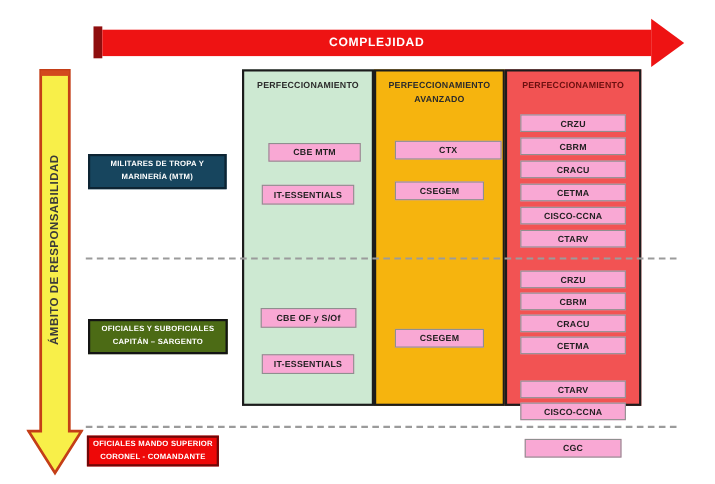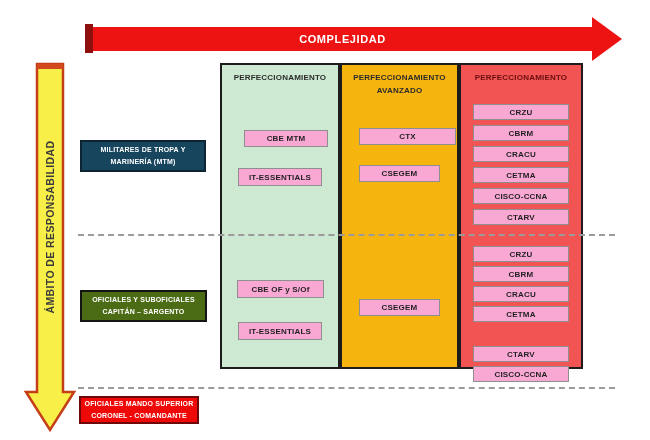--- a/index.html
+++ b/index.html
@@ -167,14 +167,15 @@
   <div class="course-box" style="left:473px; top:188px; width:96px; height:16px;">CISCO-CCNA</div>
   <div class="course-box" style="left:473px; top:209px; width:96px; height:16px;">CTARV</div>
 
   <div class="course-box" style="left:473px; top:246px; width:96px; height:16px;">CRZU</div>
   <div class="course-box" style="left:473px; top:266px; width:96px; height:16px;">CBRM</div>
   <div class="course-box" style="left:473px; top:286px; width:96px; height:16px;">CRACU</div>
   <div class="course-box" style="left:473px; top:306px; width:96px; height:16px;">CETMA</div>
   <div class="course-box" style="left:473px; top:346px; width:96px; height:16px;">CTARV</div>
   <div class="course-box" style="left:473px; top:366px; width:96px; height:16px;">CISCO-CCNA</div>
 
+  <div class="course-box" style="left:477px; top:399px; width:88px; height:17px;">CGC</div>
 
 </div>
 
 </body></html>

